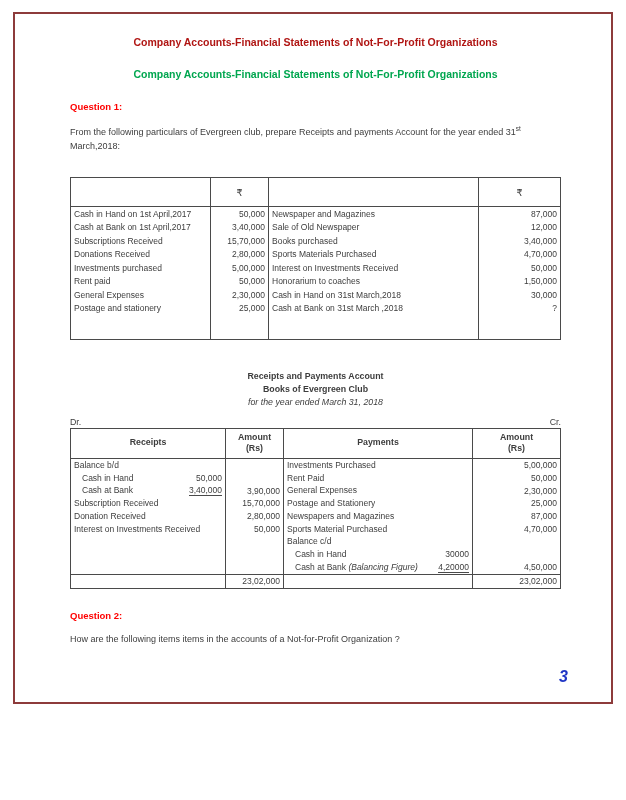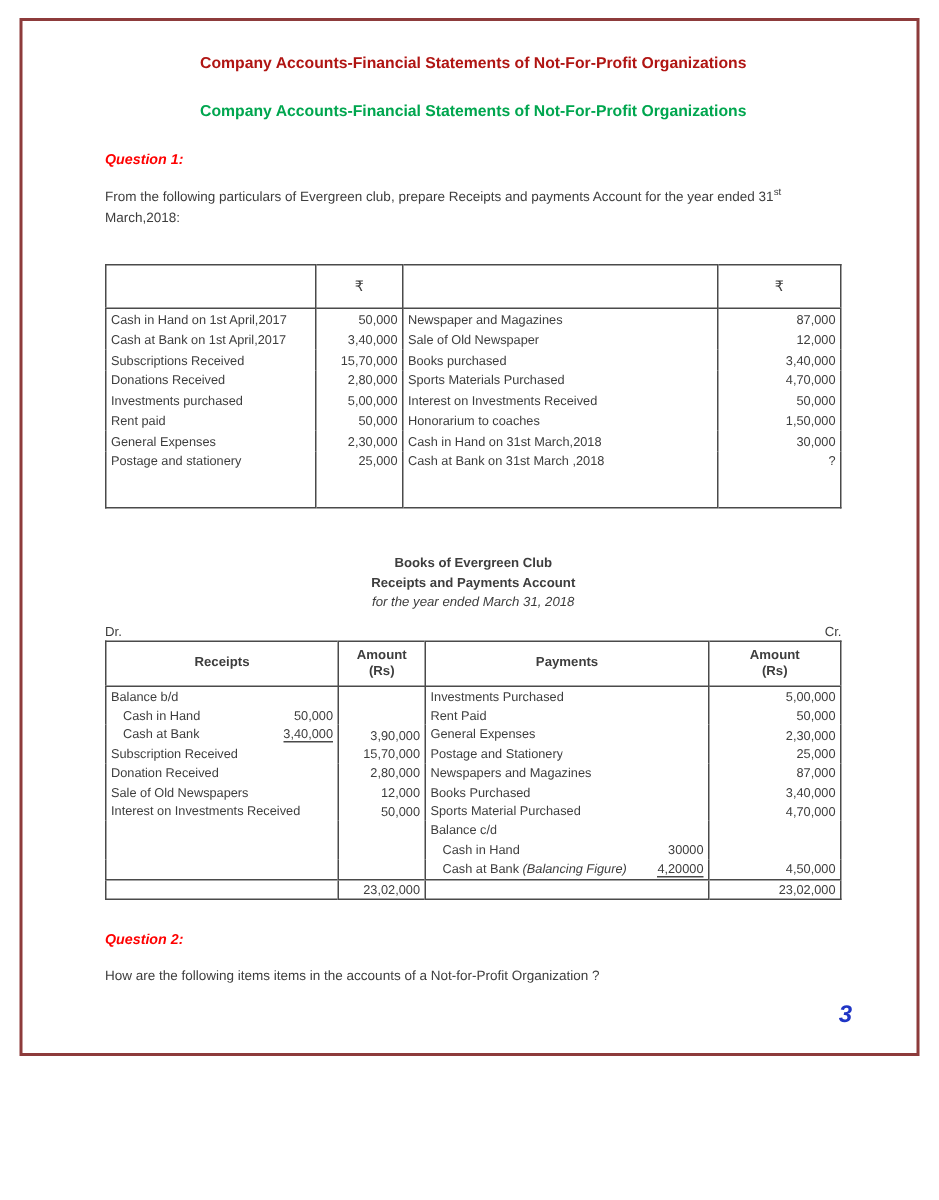--- a/index.html
+++ b/index.html
@@ -5,21 +5,21 @@
   html,body{margin:0;padding:0;background:#ffffff;}
   .page{position:relative;width:626px;height:716px;background:#ffffff;
         font-family:"Liberation Sans","DejaVu Sans",sans-serif;color:#3d3d3d;overflow:hidden;}
   .frame{position:absolute;top:12px;left:13px;right:13px;bottom:12px;border:2px solid #8d3b3b;pointer-events:none;}
   .content{position:absolute;top:30px;left:70px;width:491px;}
 
   .title{text-align:center;font-weight:bold;font-size:10.5px;}
   .title-red{color:#b01513;margin-top:6px;}
   .title-green{color:#00a64f;margin-top:20px;}
 
-  .qlabel{color:#fe0000;font-weight:bold;font-style:italic;font-size:9.5px;margin-top:21px;}
+  .qlabel{color:#fe0000;font-weight:bold;font-size:9.5px;margin-top:21px;}
   .alabel{color:#31849b;font-weight:bold;font-style:italic;font-size:9.5px;margin-top:22px;}
   .para{font-size:9px;line-height:1.5;margin:12px 0 0 0;color:#3d3d3d;}
   sup{vertical-align:super;font-size:6.5px;}
 
   table{border-collapse:collapse;width:100%;table-layout:fixed;}
   .vr{border-right:1px solid #4a4a4a;}
 
   .t1{margin-top:24px;font-size:8.5px;border:1px solid #4a4a4a;}
   .t1 th{font-weight:normal;}
   .t1 .head th{height:26px;text-align:center;border-bottom:1px solid #4a4a4a;font-size:9.5px;vertical-align:middle;}
@@ -126,22 +126,22 @@
         <td class="vr"></td>
         <td class="vr"></td>
         <td class="vr"></td>
         <td></td>
       </tr>
     </tbody>
       </table>
 
 
     <div class="acct-titles">
+      <div class="acct-t">Receipts and Payments Account</div>
       <div class="acct-t">Books of Evergreen Club</div>
-      <div class="acct-t">Receipts and Payments Account</div>
       <div class="acct-sub">for the year ended March 31, 2018</div>
     </div>
 
     <div class="drcr">
       <span>Dr.</span>
       <span>Cr.</span>
     </div>
 
     <table class="t2">
       <colgroup>
@@ -232,34 +232,20 @@
         <td class="vr">
               <div class="cell">
                 <span class="lbl">Newspapers and Magazines</span>
               </div>
             </td>
         <td class="num">87,000</td>
       </tr>
       <tr>
         <td class="vr">
               <div class="cell">
-                <span class="lbl">Sale of Old Newspapers</span>
-              </div>
-            </td>
-        <td class="vr num">12,000</td>
-        <td class="vr">
-              <div class="cell">
-                <span class="lbl">Books Purchased</span>
-              </div>
-            </td>
-        <td class="num">3,40,000</td>
-      </tr>
-      <tr>
-        <td class="vr">
-              <div class="cell">
                 <span class="lbl">Interest on Investments Received</span>
               </div>
             </td>
         <td class="vr num">50,000</td>
         <td class="vr">
               <div class="cell">
                 <span class="lbl">Sports Material Purchased</span>
               </div>
             </td>
         <td class="num">4,70,000</td>

